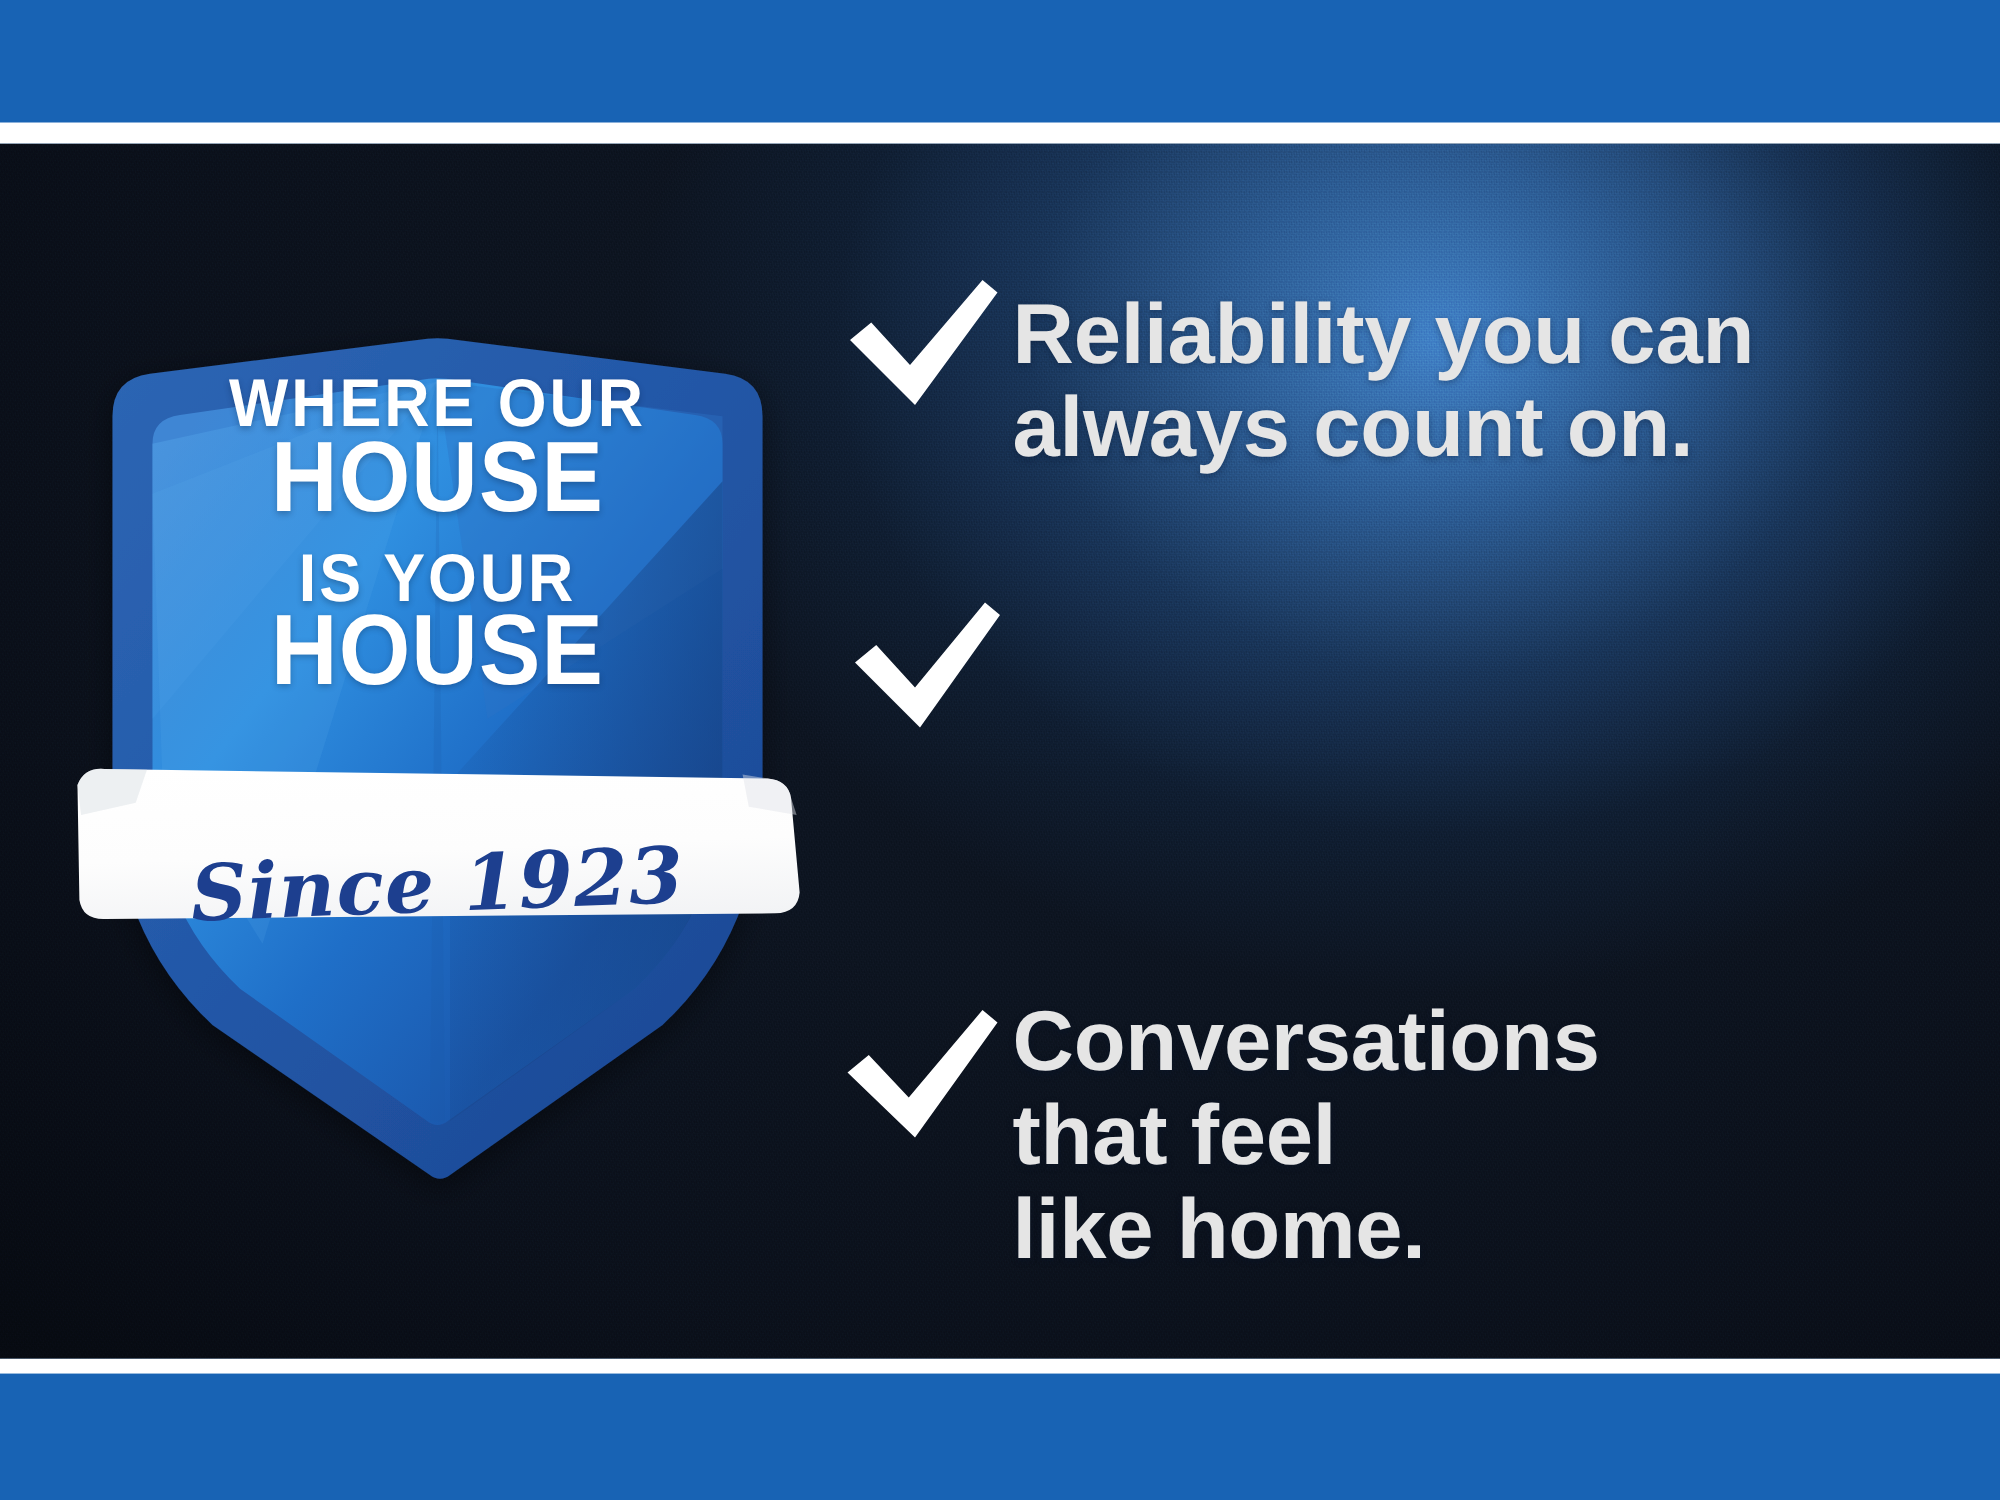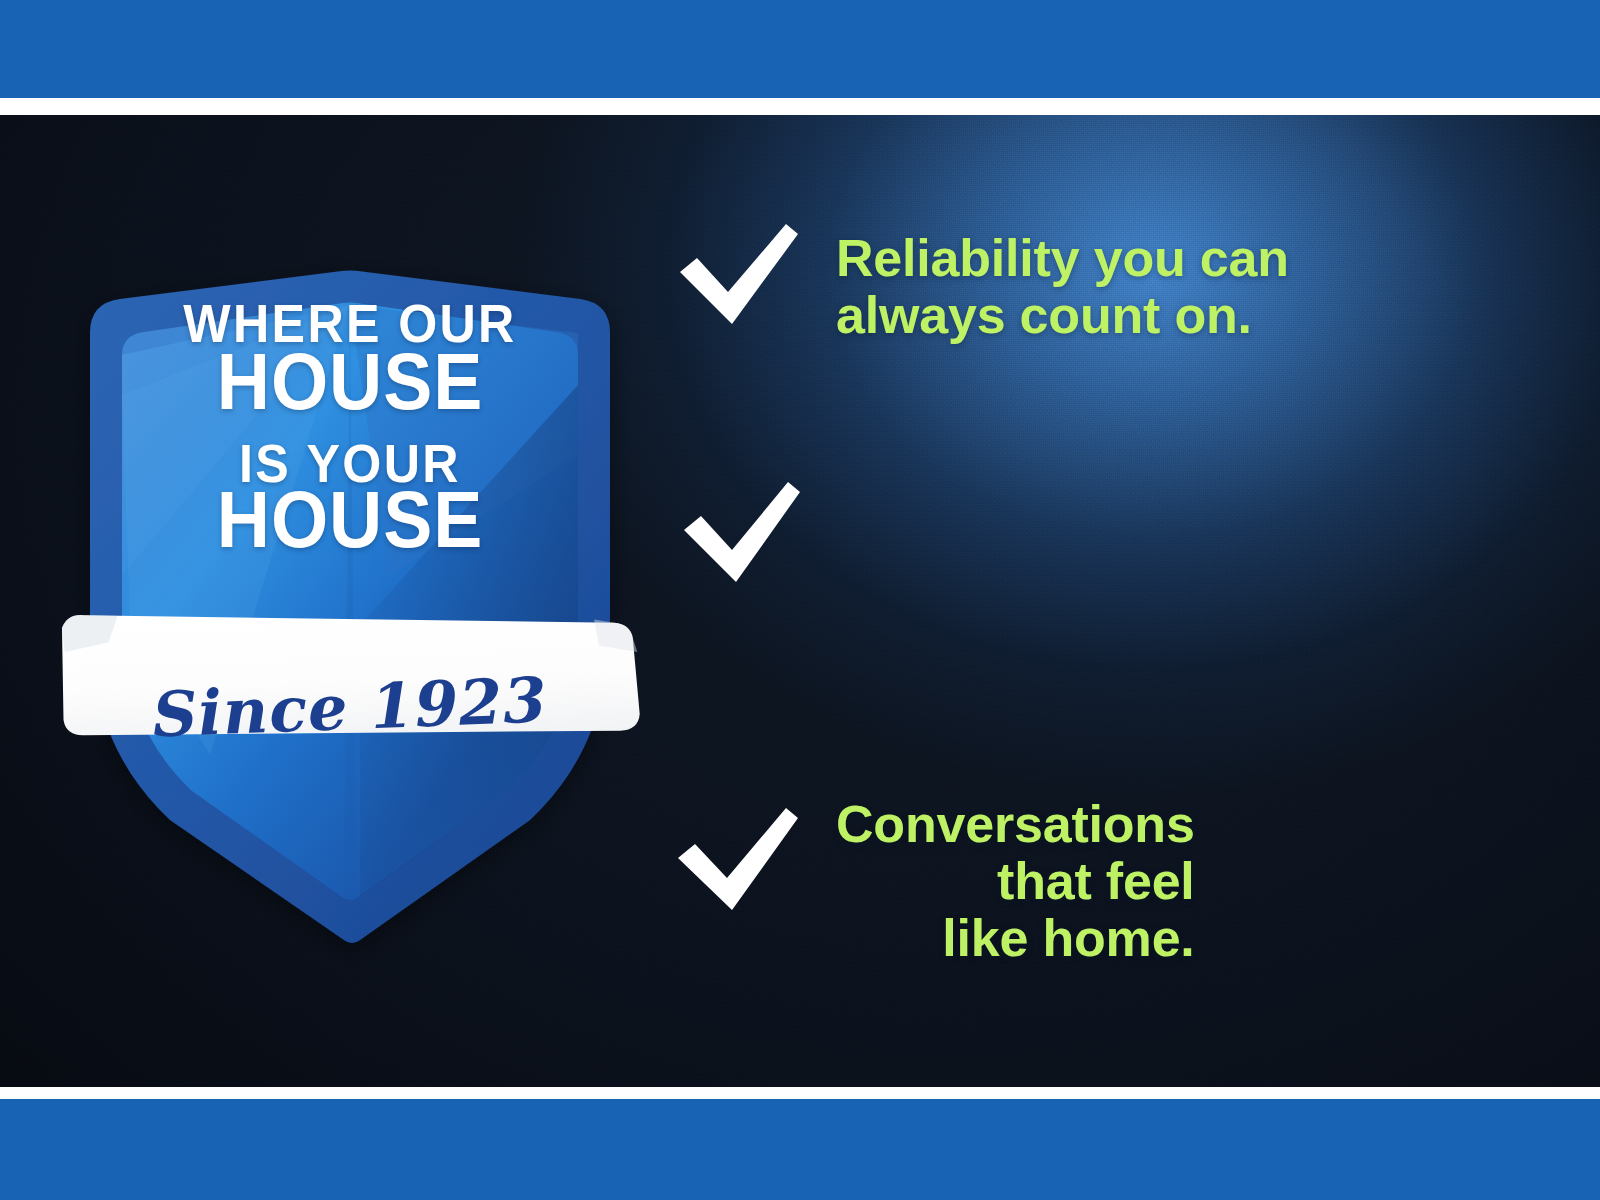--- a/index.html
+++ b/index.html
@@ -91,32 +91,31 @@
     color:#1d3f8f;font-family:"DejaVu Serif",serif;font-style:italic;
     font-weight:700;font-size:62px;letter-spacing:1px;
     transform:rotate(-2.2deg);
   }
 
   
   .bullets{position:absolute;left:660px;top:115px;width:900px;height:972px;}
   .bullet{position:absolute;display:flex;align-items:flex-start;}
   .b1{left:10px;top:105px;}
   .b2{left:16px;top:355px;}
-  .b3{left:8px;top:675px;text-align:right;}
+  .b3{left:8px;top:675px;}
 
   .check{flex:0 0 auto;width:130px;margin-right:10px;}
   .check svg{display:block;}
   .b2 .check{width:125px;margin-top:10px;}
   .b3 .check{width:132px;margin-top:14px;}
 
   .btext{
-    color:#bef264;font-size:52px;font-weight:700;line-height:1.10;
+    color:#e5e5e5;font-size:68px;font-weight:700;line-height:1.10;
     letter-spacing:-.2px;white-space:pre-line;
     text-shadow:0 2px 6px rgba(5,20,45,.35);
-    margin-left:26px;
   }
   .b1 .btext{padding-top:10px;}
   .b2 .btext{padding-top:8px;}
   .b3 .btext{padding-top:6px;}
 </style>
 </head>
 <body>
 
 <div class="poster">
 

